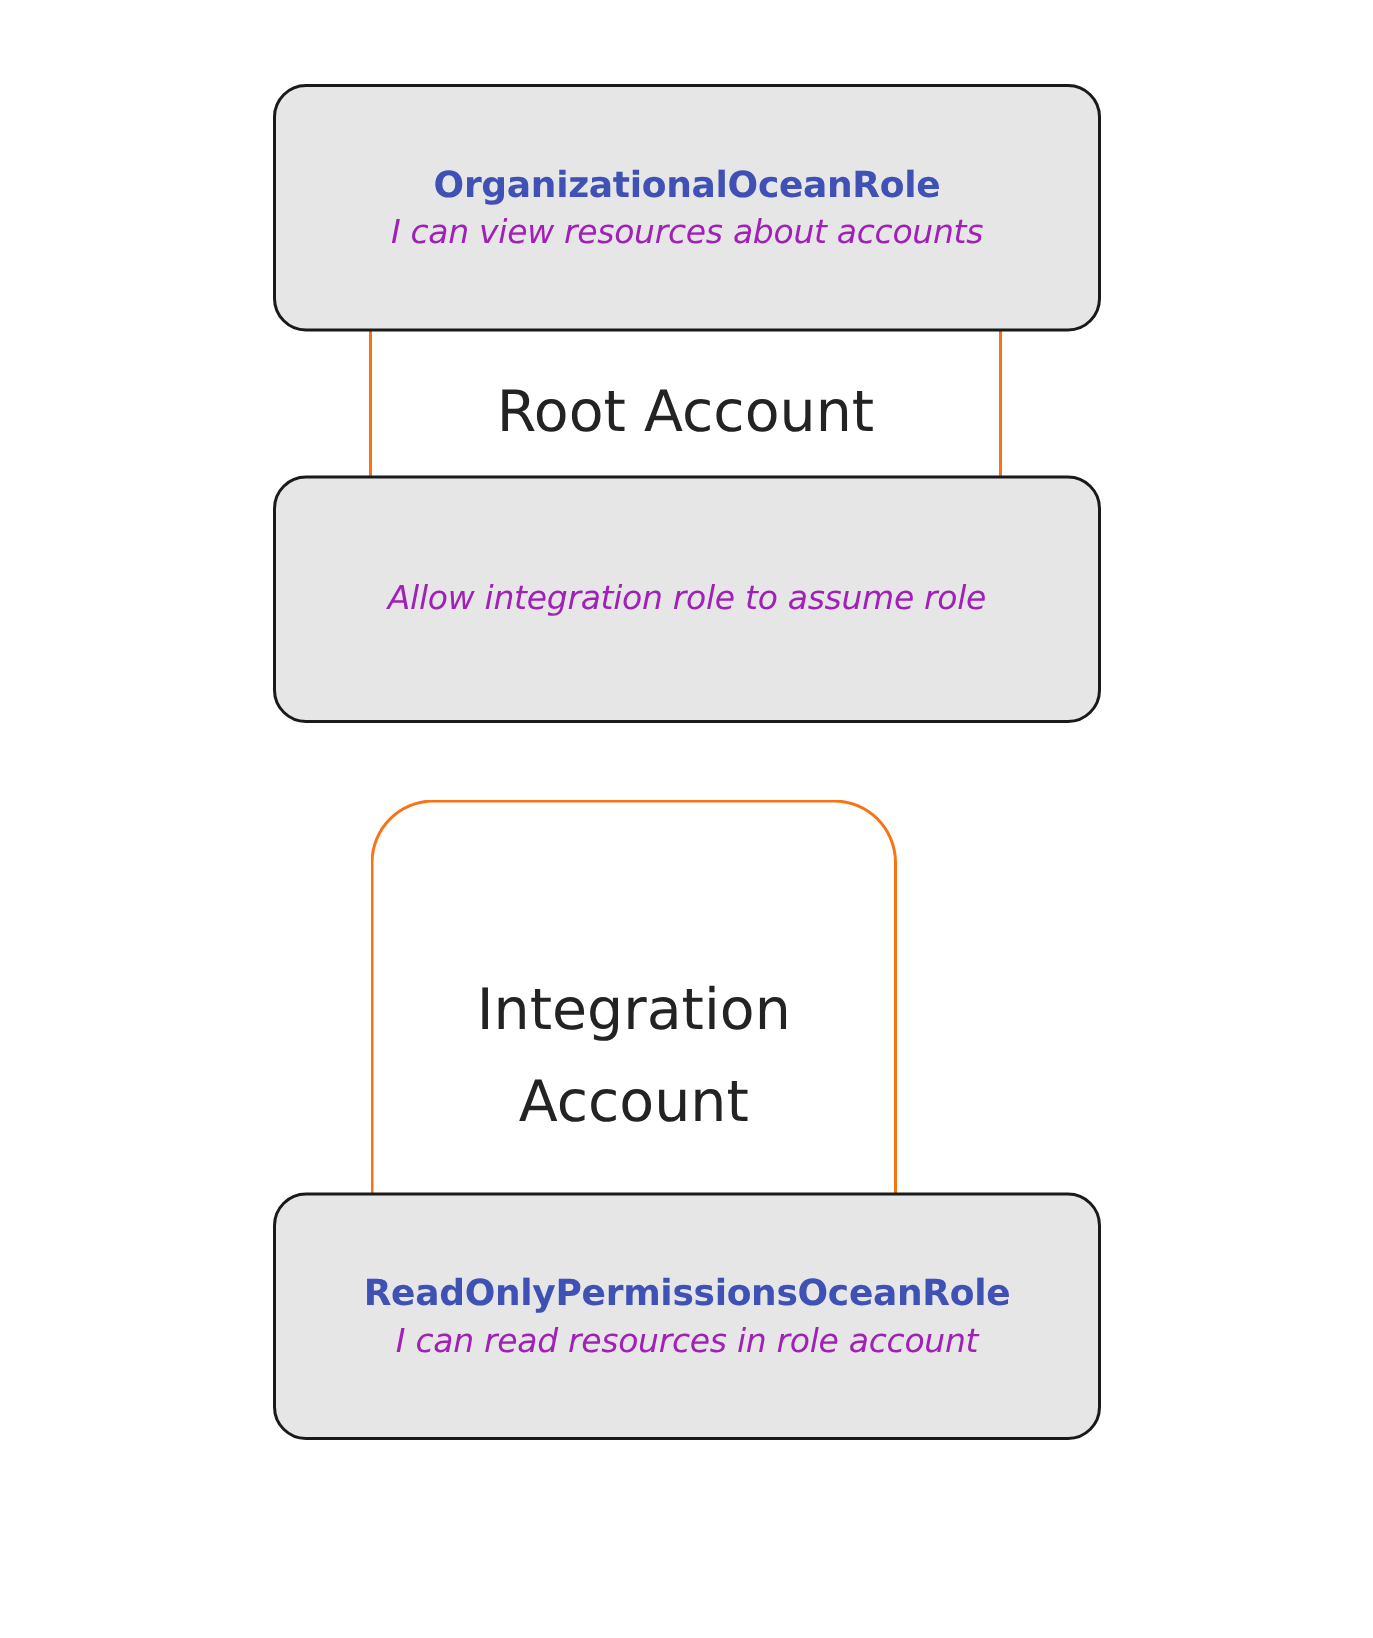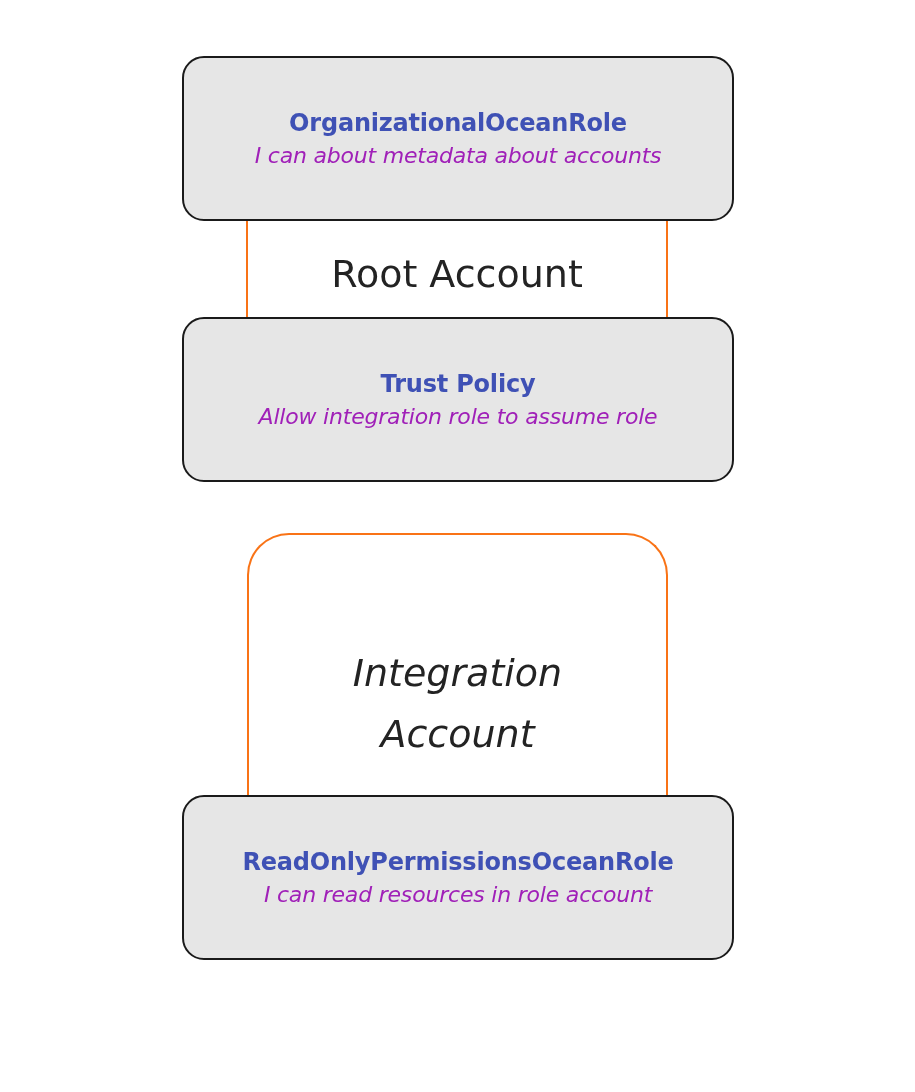--- a/index.html
+++ b/index.html
@@ -53,25 +53,24 @@
     border-radius: 0;
   }
   #root-account-shell .account-label {
     top: 100px;
   }
 
   
   #integration-account-shell {
     left: 247px;
     top: 533px;
-    width: 421px;
+    width: 351px;
     height: 266px;
     border-radius: 42px 42px 0 0;
     border-bottom: none;
-    font-style: italic;
   }
   #integration-account-shell .account-label {
     top: 108px;
   }
 
   
   .role-card {
     position: absolute;
     left: 182px;
     width: 552px;
@@ -132,25 +131,24 @@
     <div class="account-label">Root Account</div>
   </div>
 
   <div id="integration-account-shell" class="account-shell">
     <div class="account-label">Integration
 Account</div>
   </div>
 
   <div id="card-organizational-role" class="role-card">
     <div class="role-title">OrganizationalOceanRole</div>
-    <div class="role-subtitle">I can about metadata about accounts</div>
+    <div class="role-subtitle">I can view resources about accounts</div>
   </div>
 
   <div id="card-trust-policy" class="role-card">
-    <div class="role-title">Trust Policy</div>
     <div class="role-subtitle">Allow integration role to assume role</div>
   </div>
 
   <div id="card-readonly-role" class="role-card">
     <div class="role-title">ReadOnlyPermissionsOceanRole</div>
     <div class="role-subtitle">I can read resources in role account</div>
   </div>
 
 </div>
 

